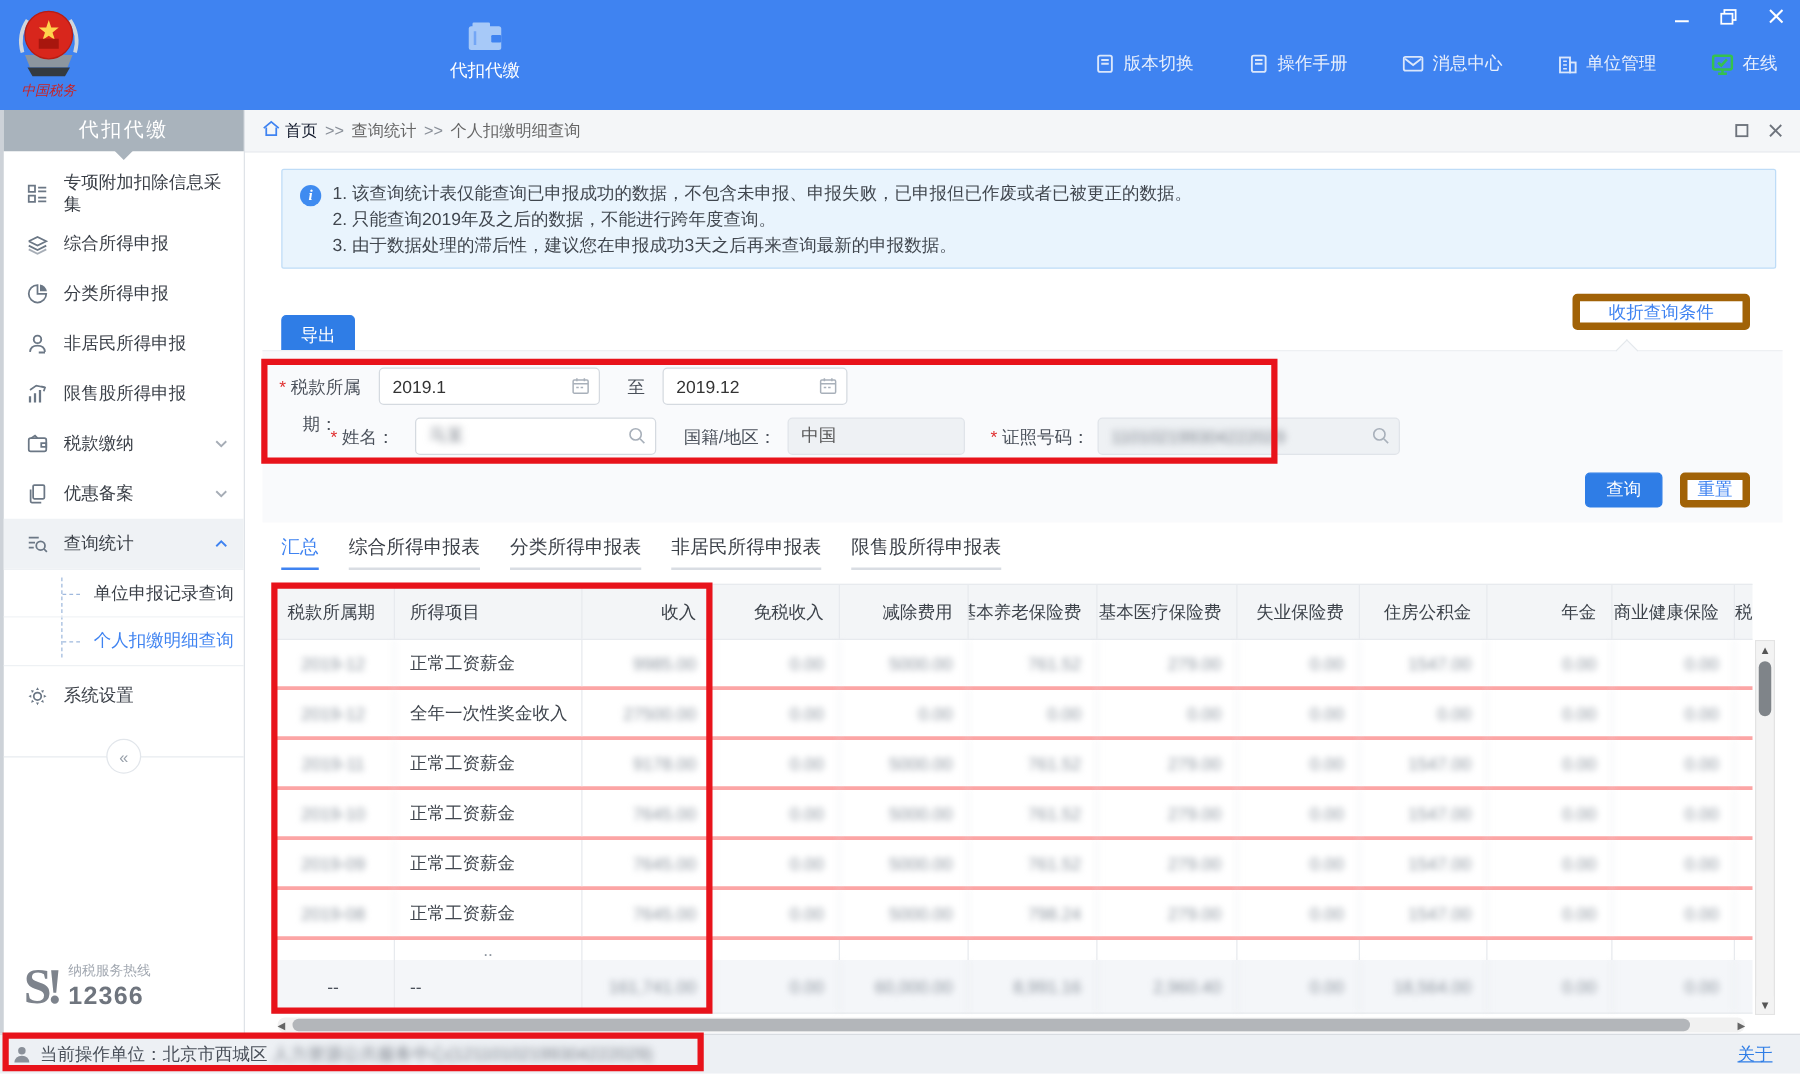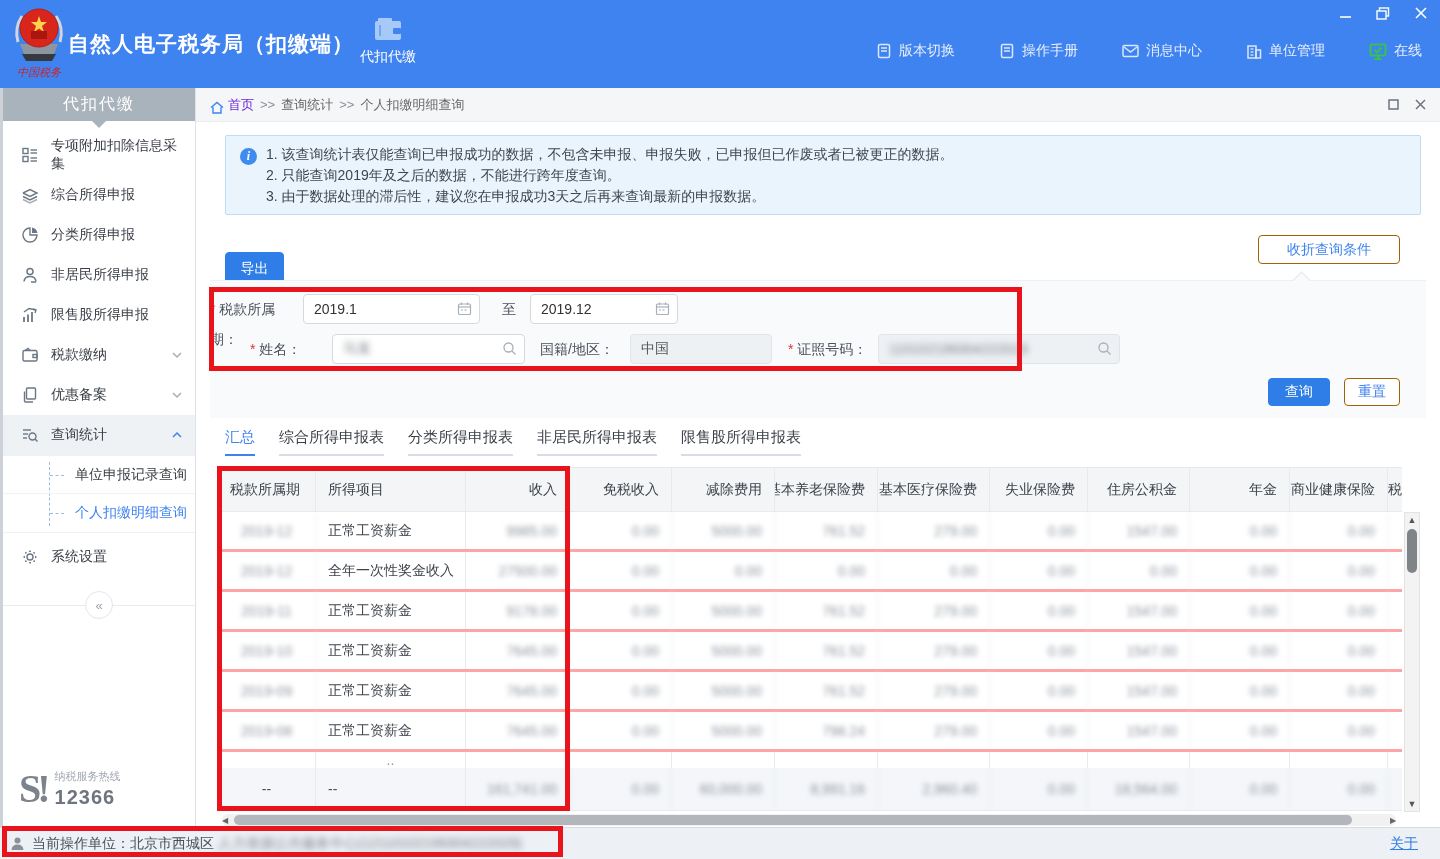--- a/index.html
+++ b/index.html
@@ -36,38 +36,38 @@
   .collapse-row .line { position:absolute; left:0; right:0; top:14px; border-top:1px solid #e8ebef; }
   .collapse-btn { position:absolute; left:50%; top:0; margin-left:-14px; width:28px; height:28px; border-radius:50%; border:1px solid #e2e6eb; background:#fff; color:#99a1ab; font-size:13px; display:flex; align-items:center; justify-content:center; cursor:pointer; }
   .hotline { position:absolute; left:16px; bottom:18px; display:flex; align-items:center; gap:8px; }
   .hotline-mark { font-size:40px; font-weight:bold; color:#7d838c; font-family:"Liberation Serif", serif; line-height:0.9; letter-spacing:-4px; }
   .hotline-label { font-size:11px; color:#a2a8b1; margin-bottom:2px; }
   .hotline-number { font-size:20px; font-weight:bold; color:#6f757e; letter-spacing:1px; }
 
   
   .main { position:absolute; left:196px; top:88px; right:0; bottom:32px; background:#fff; }
   .breadcrumb-bar { height:34px; background:#f4f6f8; border-bottom:1px solid #e9ecf0; display:flex; align-items:center; padding:0 14px; font-size:13px; color:#666; gap:6px; }
-  .crumb-home { color:#6d28d9; display:flex; align-items:flex-end; gap:4px; cursor:pointer; }
+  .crumb-home { color:#0f172a; display:flex; align-items:flex-start; gap:4px; cursor:pointer; }
   .bc-sep { color:#8a9099; }
   .panel-controls { margin-left:auto; display:flex; gap:16px; color:#6d737c; }
   .panel-controls span { cursor:pointer; font-size:13px; }
 
   .notice { position:absolute; left:29px; top:47px; width:1196px; height:80px; background:#e9f4fd; border:1px solid #bedcf7; border-radius:2px; padding:8px 12px 8px 40px; }
   .notice-line { font-size:14px; color:#40464e; line-height:21px; }
   .info-icon { position:absolute; left:14px; top:12px; width:17px; height:17px; border-radius:50%; background:#3f8bf0; color:#fff; font-size:12px; font-weight:bold; font-style:italic; display:flex; align-items:center; justify-content:center; font-family:"Liberation Serif", serif; }
 
   .btn { display:inline-flex; align-items:center; justify-content:center; border-radius:4px; font-size:14px; cursor:pointer; }
   .btn-primary { background:#2f7de6; color:#fff; border:1px solid #2f7de6; }
-  .btn-ghost { background:#fff; color:#3f83f1; border:1px solid #a16207; }
+  .btn-ghost { background:#fff; color:#3f83f1; border:6px solid #a16207; }
   .export-btn { position:absolute; left:29px; top:164px; width:59px; height:33px; }
   .collapse-query-btn { position:absolute; left:1062px; top:147px; width:142px; height:29px; }
 
   .filter-panel { position:absolute; left:14px; top:192px; width:1216px; height:138px; background:#f9fafc; border-top:1px solid #eef0f3; }
   .filter-caret { position:absolute; right:118px; top:-7px; width:13px; height:13px; background:#f9fafc; border-left:1px solid #e4e8ec; border-top:1px solid #e4e8ec; transform:rotate(45deg); }
-  .f-label { position:absolute; font-size:14px; color:#4a505a; height:30px; line-height:30px; text-align:left; }
+  .f-label { position:absolute; font-size:14px; color:#4a505a; height:30px; line-height:30px; text-align:center; }
   .req:before { content:"* "; color:#e03131; }
   .input-box { position:absolute; height:30px; background:#fff; border:1px solid #d5dae0; border-radius:4px; display:flex; align-items:center; padding:0 6px 0 10px; font-size:14px; color:#333; cursor:text; }
   .input-box .val { flex:1; white-space:nowrap; overflow:hidden; }
   .input-box.disabled { background:#eef1f4; border-color:#e0e4e9; color:#555; }
   .ibox-icon { width:16px; height:16px; color:#a8b0ba; flex:0 0 16px; }
   .blur-text { filter:blur(3px); color:#7d838c; }
   .query-btn { position:absolute; right:96px; bottom:12px; width:62px; height:28px; }
   .reset-btn { position:absolute; right:26px; bottom:12px; width:56px; height:28px; }
 
   .tabs { position:absolute; left:29px; top:340px; display:flex; gap:24px; }
@@ -127,21 +127,20 @@
         <path d="M8 38 Q4 24 12 12" stroke="#cfd6dd" stroke-width="3" fill="none"></path>
         <path d="M50 38 Q54 24 46 12" stroke="#cfd6dd" stroke-width="3" fill="none"></path>
         <path d="M10 40 L48 40 L44 50 L14 50 Z" fill="#8d969f"></path>
         <path d="M12 50 L46 50 L42 57 L16 57 Z" fill="#343a40"></path>
         <circle cx="29" cy="24" r="19" fill="#d8261c" stroke="#b71c13" stroke-width="1"></circle>
         <polygon points="29,12 31,18 37,18 32,22 34,28 29,24.5 24,28 26,22 21,18 27,18" fill="#ffd34d"></polygon>
         <rect x="21" y="27" width="16" height="8" fill="#a8160e"></rect>
         <text x="29" y="72" text-anchor="middle" font-size="11" fill="#c22" font-style="italic">中国税务</text>
       </svg>
     </div>
-    <h1 class="app-title">自然人电子税务局（扣缴端）</h1>
 
     <div class="top-tab">
       <span>
         <svg width="30" height="26" viewBox="0 0 30 26">
           <rect x="2" y="5" width="26" height="19" rx="2" fill="#a7c9f8"></rect>
           <rect x="5" y="2" width="14" height="4" rx="1" fill="#a7c9f8"></rect>
           <rect x="20" y="12" width="8" height="6" rx="1" fill="#3f83f1"></rect>
           <rect x="6" y="9" width="2" height="11" fill="#3f83f1" opacity="0.5"></rect>
         </svg>
       </span>

